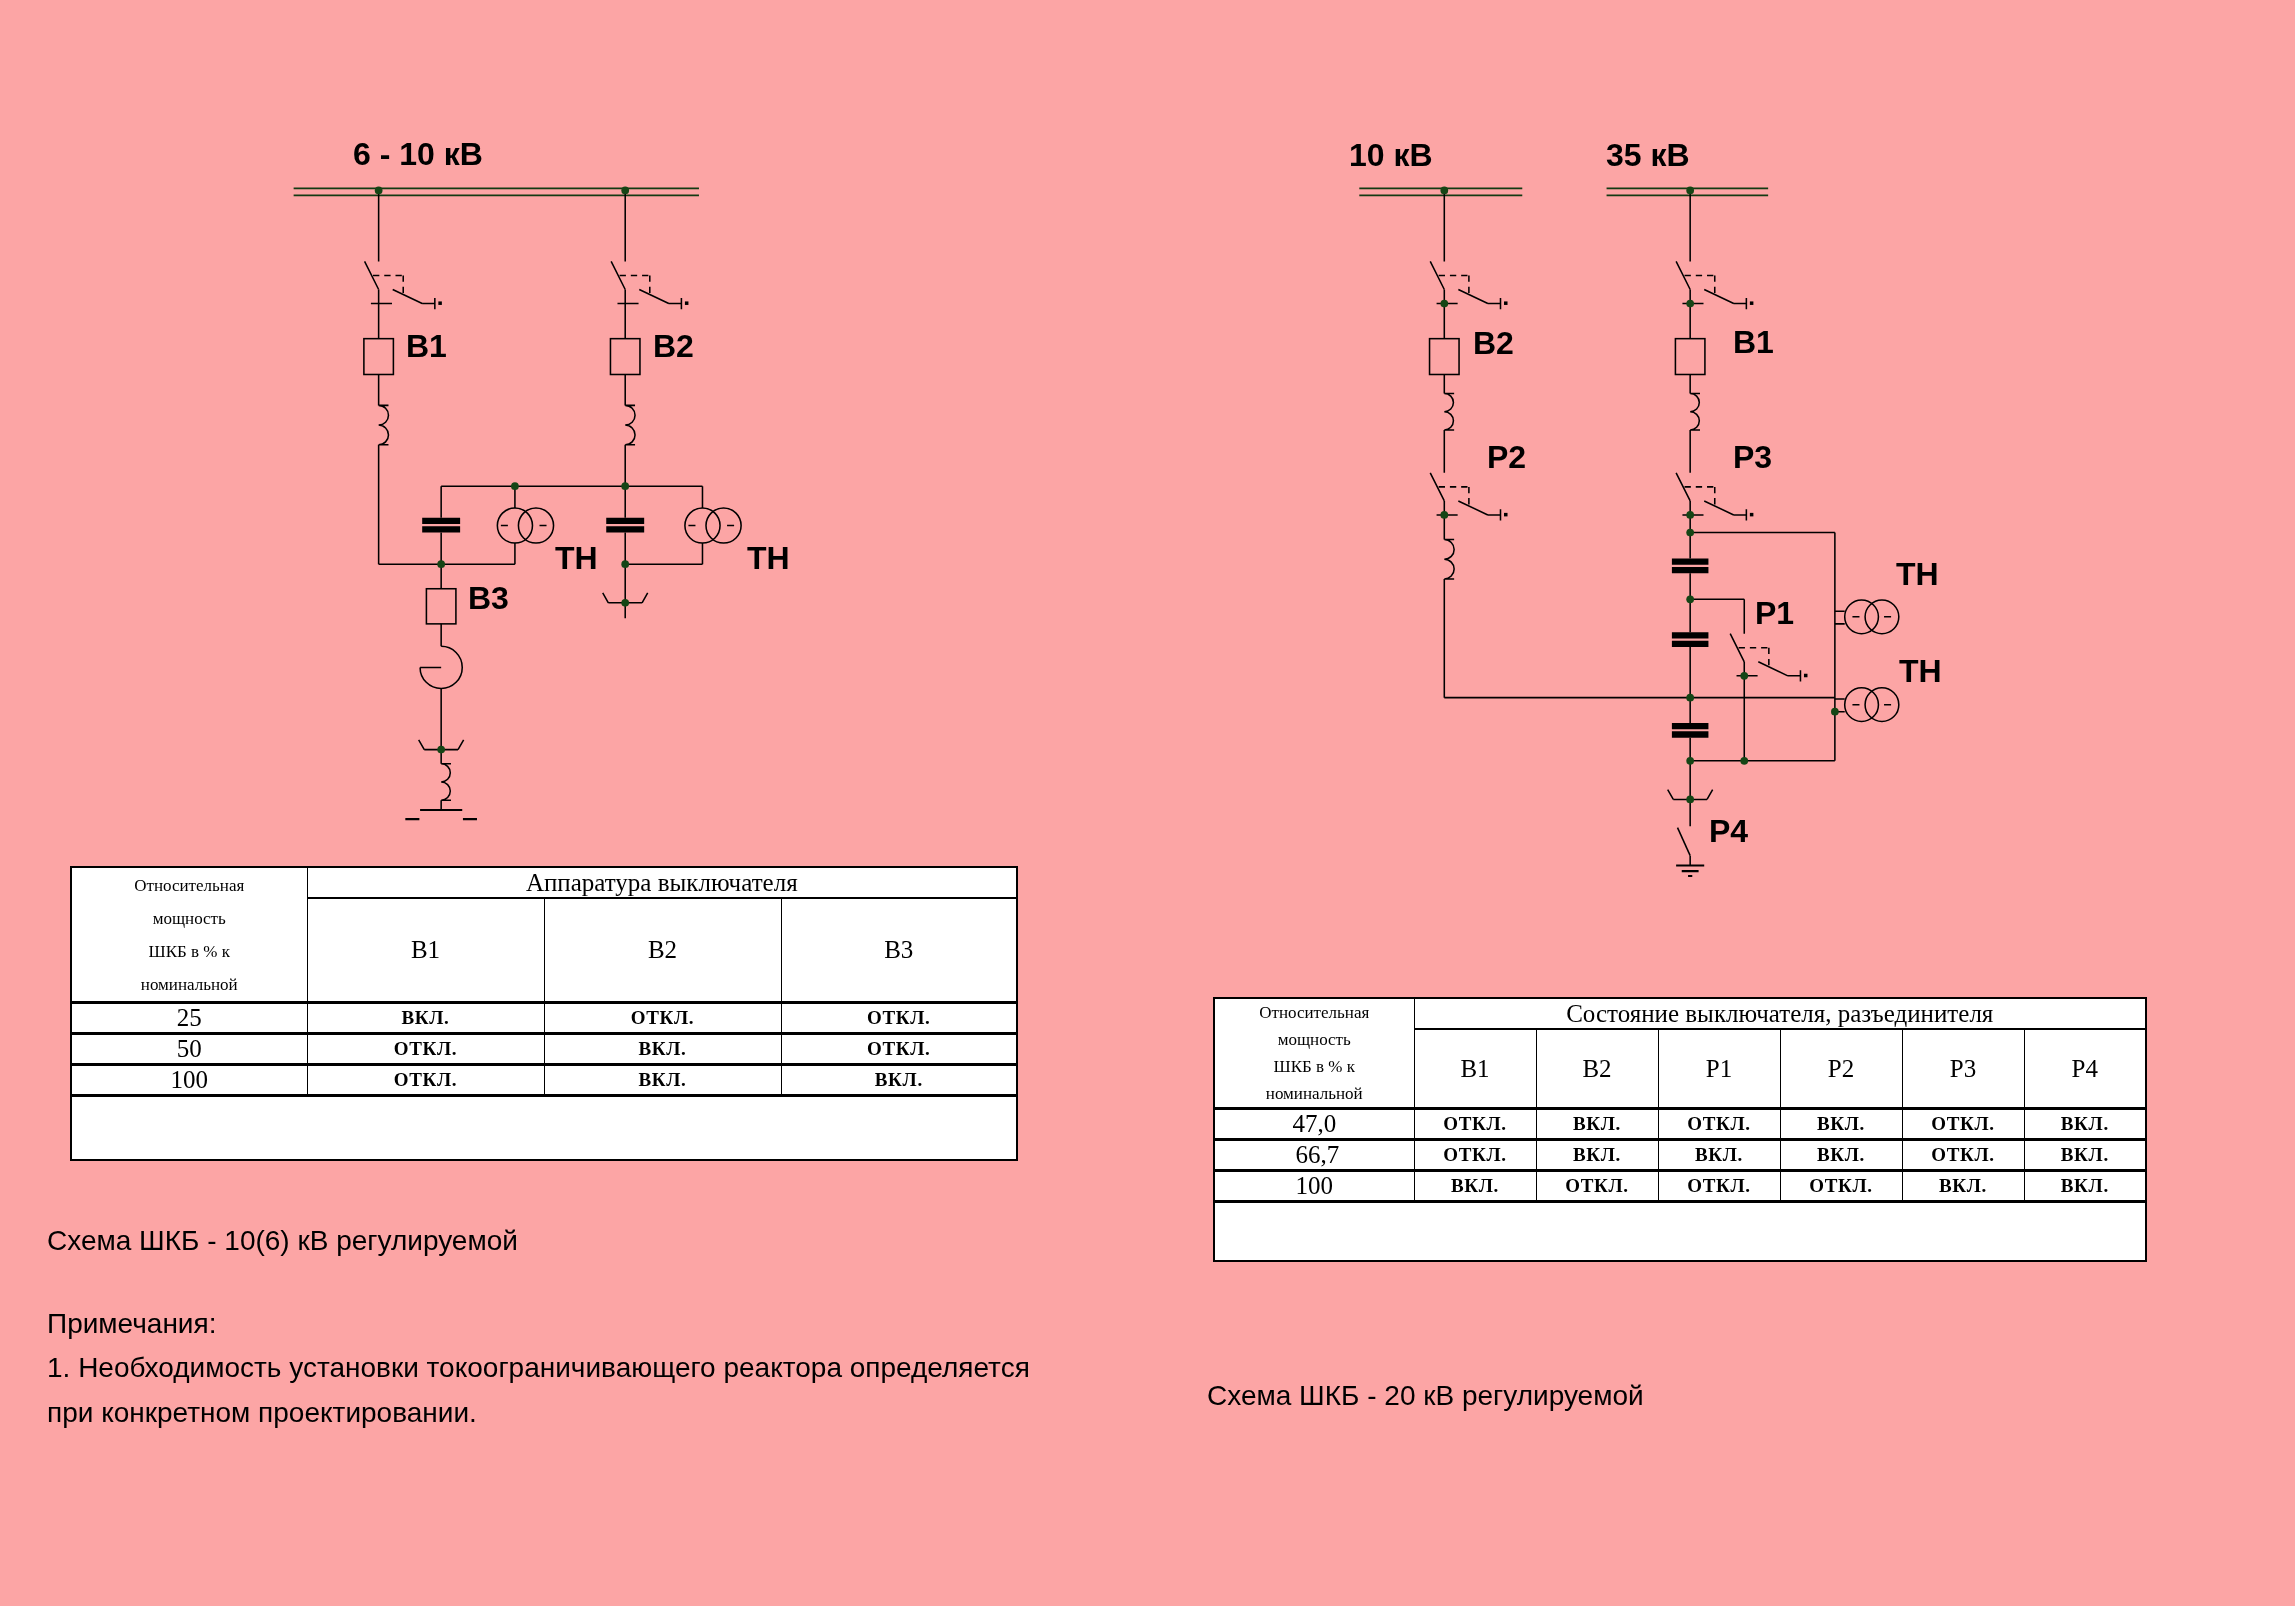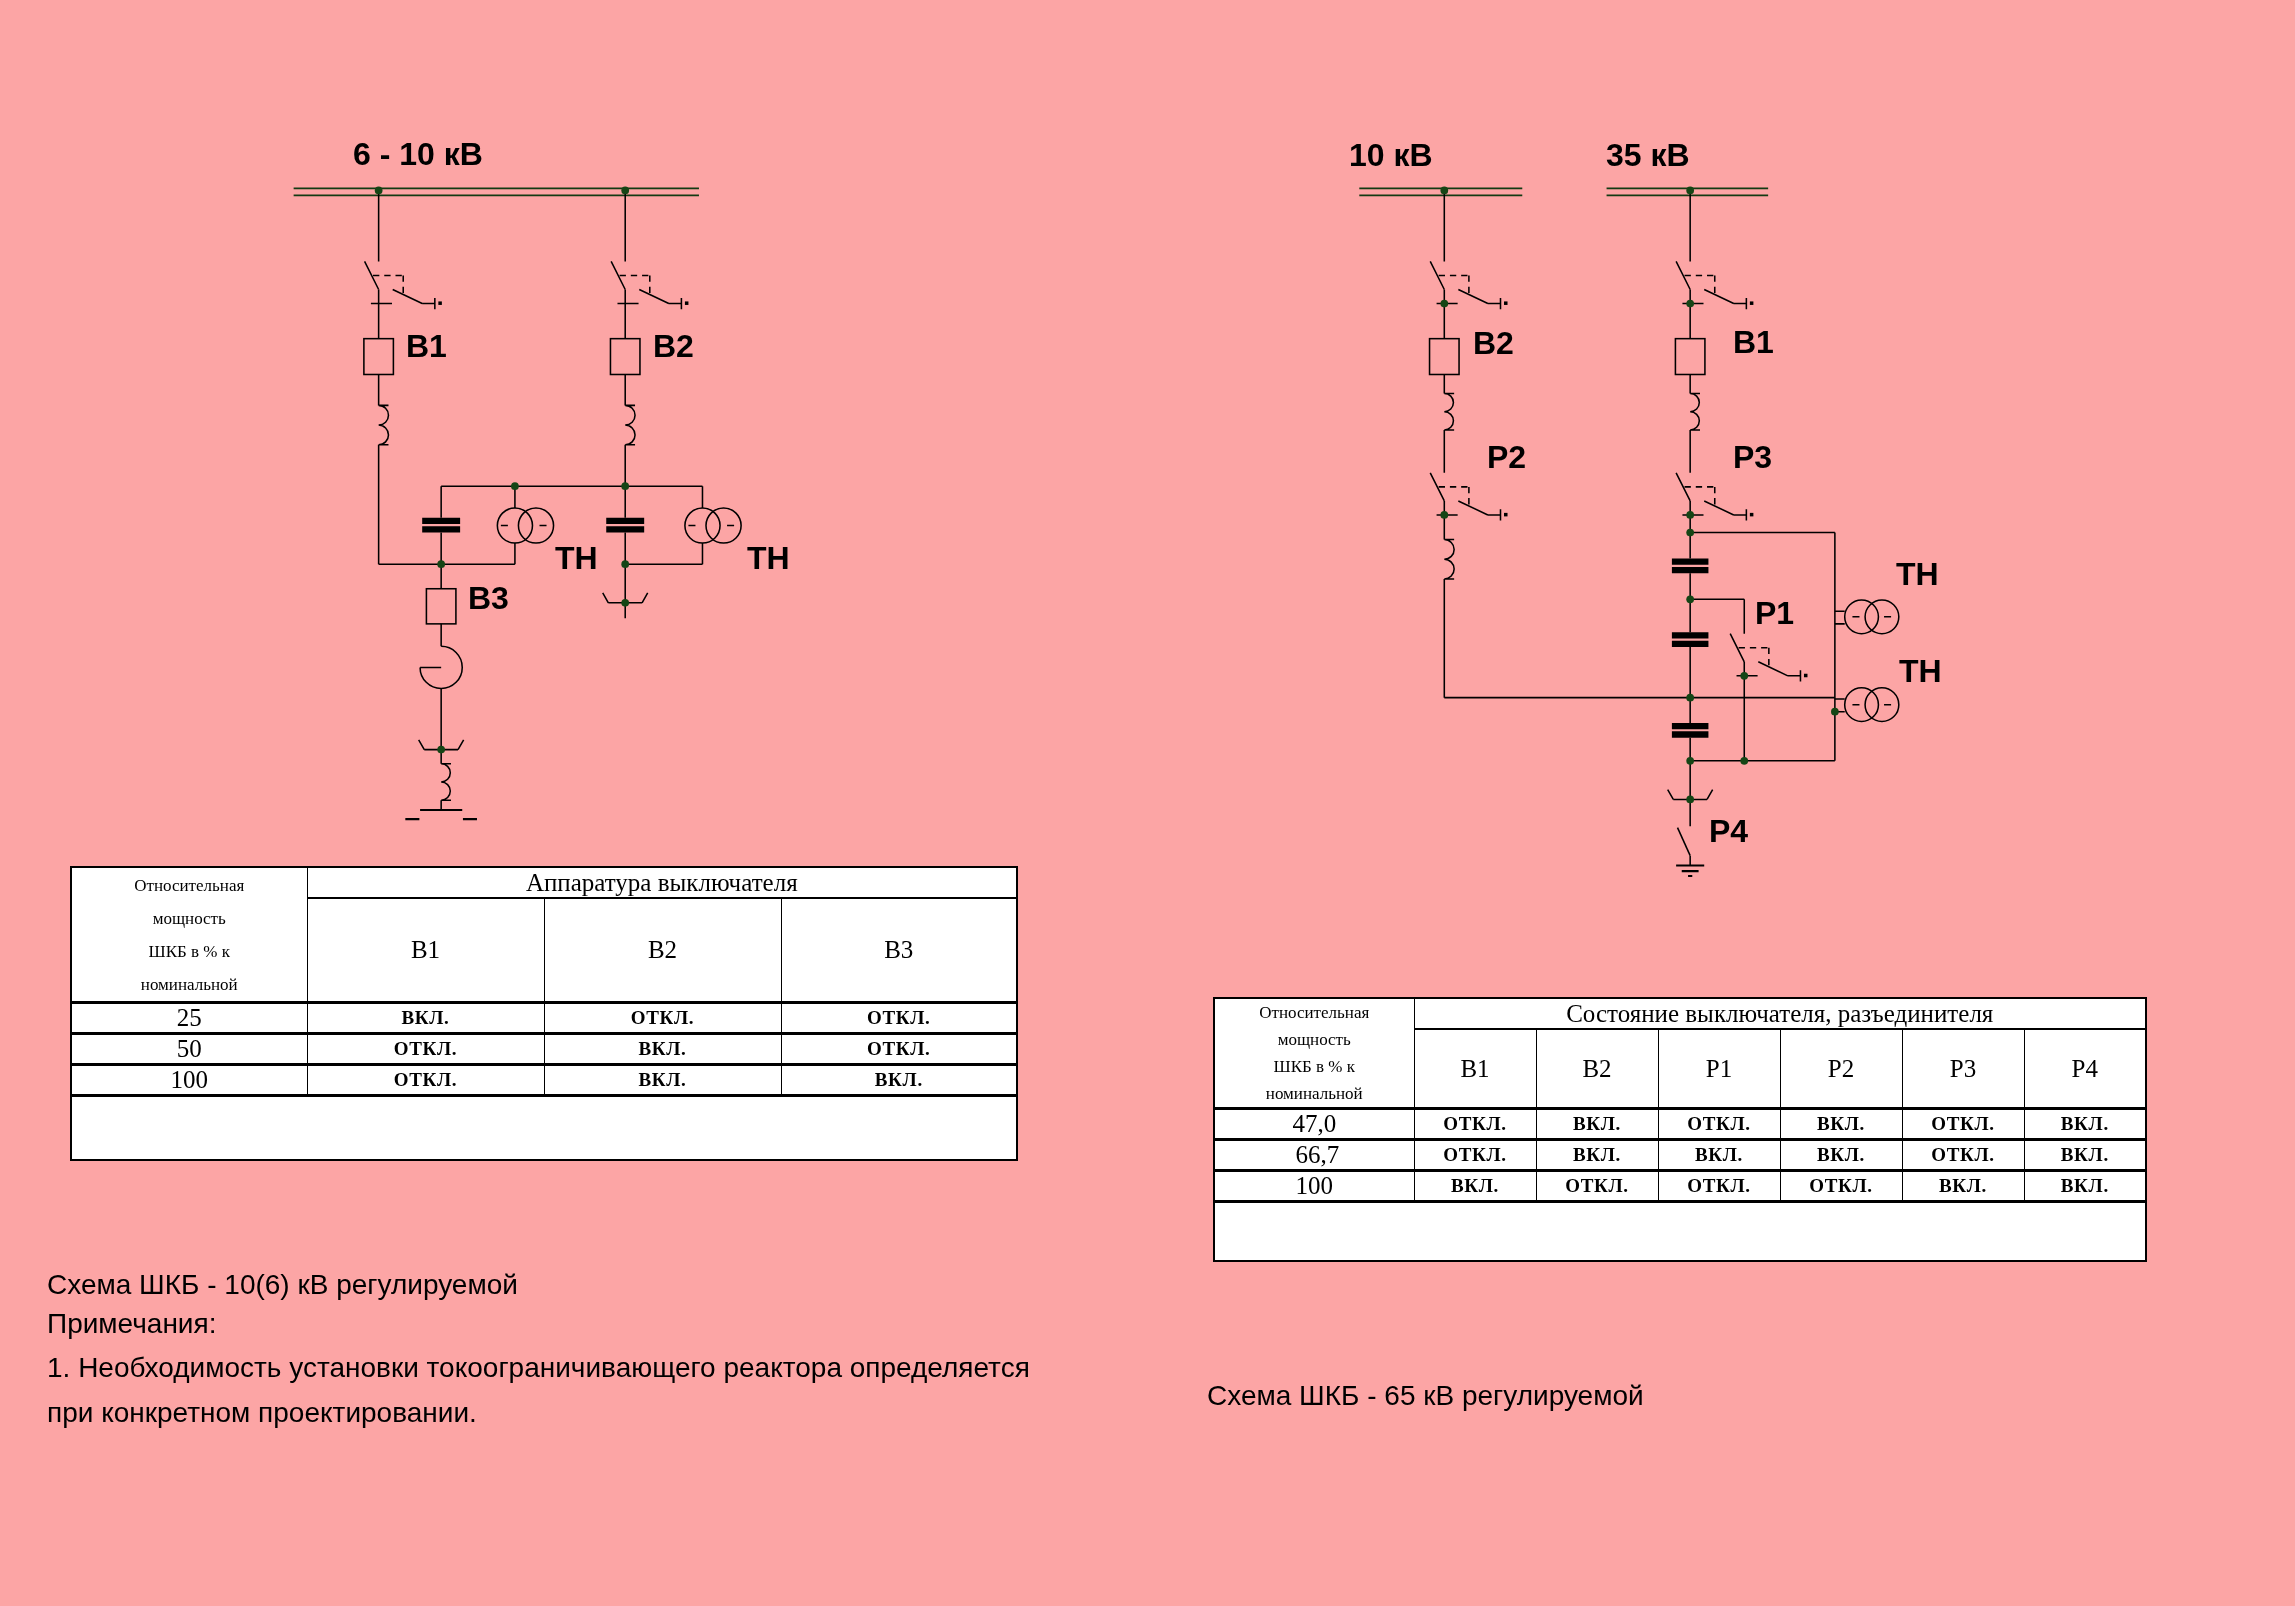--- a/index.html
+++ b/index.html
@@ -285,20 +285,20 @@
       <td class="val bb">ОТКЛ.</td>
       <td class="val bb">ВКЛ.</td>
       <td class="val bb">ВКЛ.</td>
     </tr>
     <tr class="emptyrow">
       <td colspan="7" style="height:57px;"></td>
     </tr>
   </tbody>
     </table>
 
-  <div class="cap" style="left:47px;top:1270px;">Схема ШКБ - 10(6) кВ регулируемой</div>
+  <div class="cap" style="left:47px;top:1226px;">Схема ШКБ - 10(6) кВ регулируемой</div>
   <div class="cap" style="left:47px;top:1309px;">Примечания:</div>
   <div class="cap" style="left:47px;top:1353px;">1. Необходимость установки токоограничивающего реактора определяется</div>
   <div class="cap" style="left:47px;top:1398px;">при конкретном проектировании.</div>
-  <div class="cap" style="left:1207px;top:1381px;">Схема ШКБ - 65 кВ  регулируемой</div>
+  <div class="cap" style="left:1207px;top:1381px;">Схема ШКБ - 20 кВ  регулируемой</div>
 
 </div>
 
 
 </body></html>

